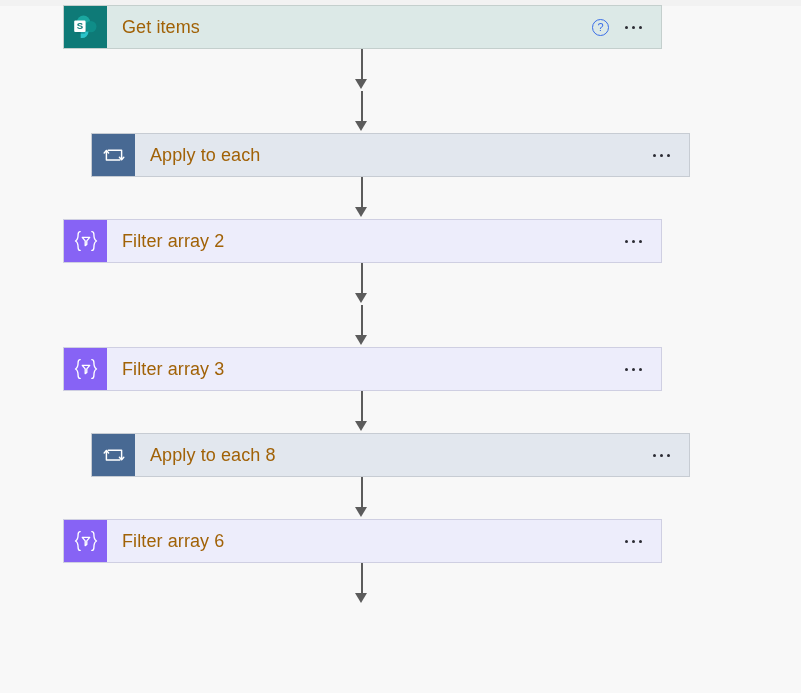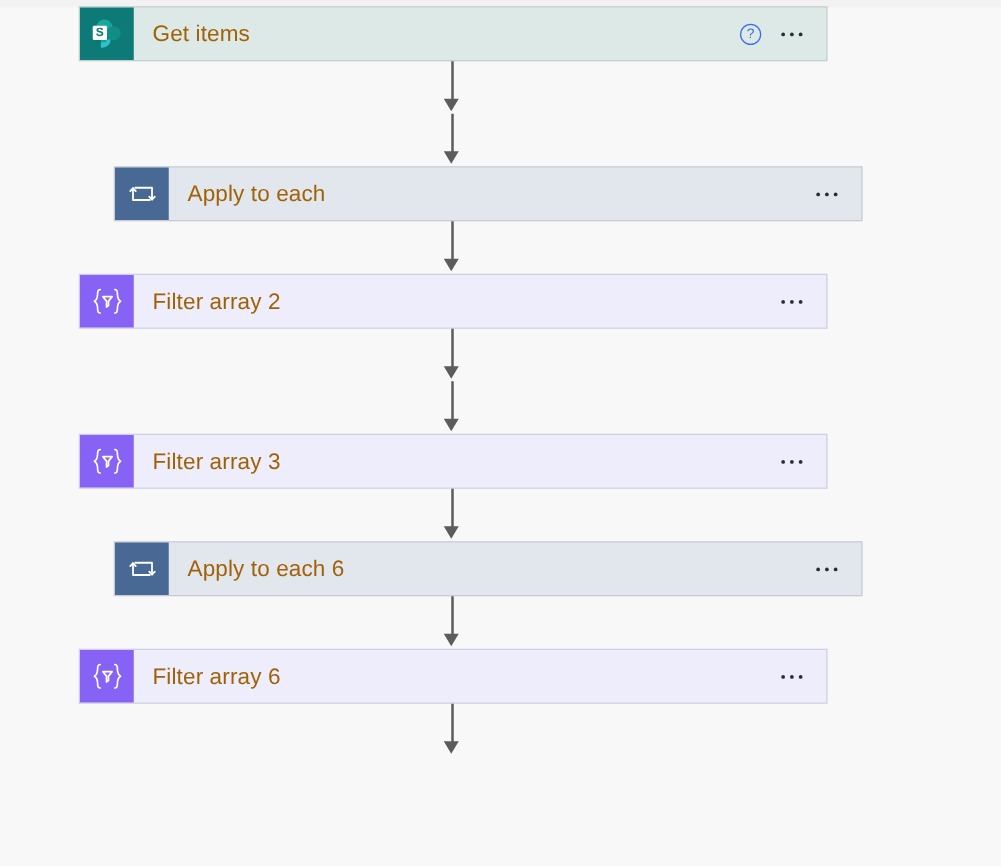--- a/index.html
+++ b/index.html
@@ -258,21 +258,21 @@
       <div class="card-icon loop">
         <svg class="glyph" width="26" height="24" viewBox="0 0 26 24">
     <g fill="none" stroke="#ffffff" stroke-width="1.45" stroke-linecap="round" stroke-linejoin="round">
       <path d="M5.4 7.9v9.1h13.4"></path>
       <path d="M20.6 16.3V7.2H7.2"></path>
       <path d="M3.2 9.9 5.4 7.4l2.2 2.5"></path>
       <path d="M18.4 14.3l2.2 2.5 2.2-2.5"></path>
     </g>
   </svg>
       </div>
-      <div class="card-title">Apply to each 6</div>
+      <div class="card-title">Apply to each 8</div>
       <div class="card-actions">
           <div class="ellipsis" title="Apply to each 3 menu">
       <i></i>
       <i></i>
       <i></i>
     </div>
         </div>
     </div>
       <div class="connector">
       <div class="line"></div>

